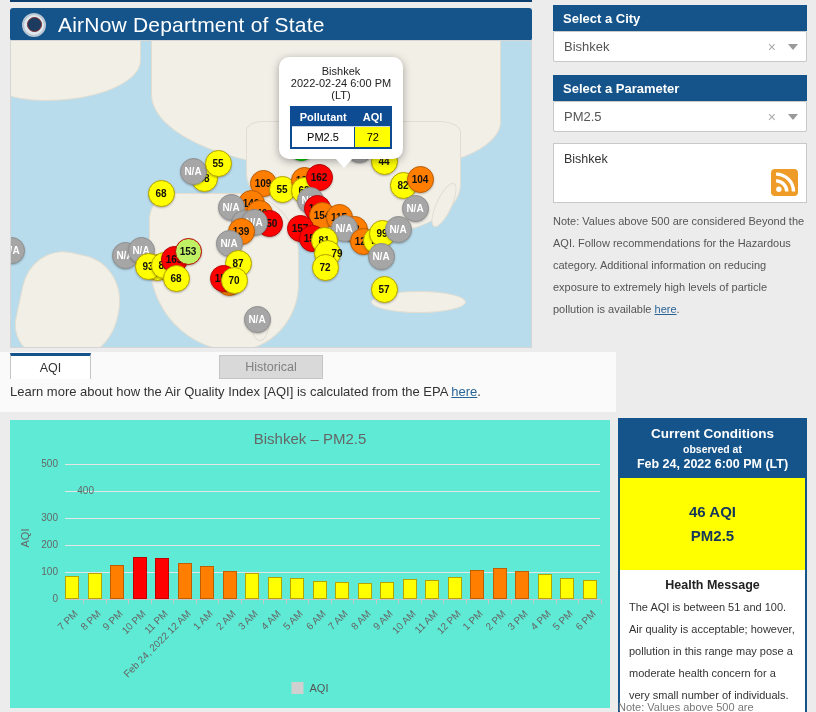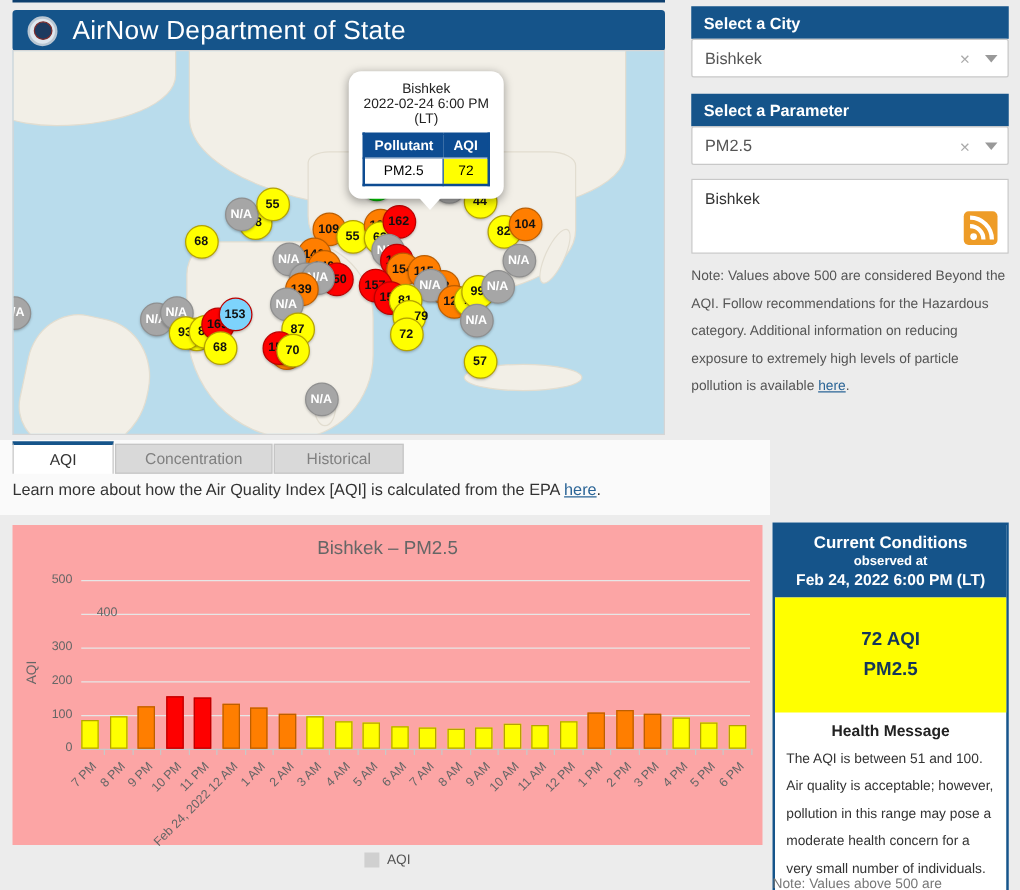--- a/index.html
+++ b/index.html
@@ -46,21 +46,21 @@
   a.lnk { color:#2a6496; text-decoration:underline; }
 
   
   #tabband { position:absolute; left:0; top:352px; width:616px; height:60px; background:#fafafa; }
   .tab { position:absolute; top:3px; height:24px; display:flex; align-items:center; justify-content:center;
          font-size:12.5px; border:1px solid #c5c5c5; background:#d9d9d9; color:#808080; cursor:pointer; }
   .tab.active { background:#fff; color:#333; border-top:3px solid #15548a; border-bottom:none; height:26px; top:1px; }
   #learnmore { position:absolute; left:10px; top:384px; font-size:13px; color:#333;text-align:center; }
 
   
-  #chartpanel { position:absolute; left:10px; top:420px; width:600px; height:256px; background:#fca5a5; }
+  #chartpanel { position:absolute; left:10px; top:420px; width:600px; height:288px; background:#5eead4; }
   #charttitle { text-align:center; font-size:15px; color:#666; padding-top:10px; }
   #plot { position:absolute; left:0; top:0; width:600px; height:288px; }
   .grid { position:absolute; height:1px; background:#e6e6e6; }
   .ytick { position:absolute; left:0; width:48px; text-align:right; font-size:10px; color:#666; }
   .bar { position:absolute; width:14px; border:1px solid; }
   .xaxis { position:absolute; height:1px; background:#c8c8c8; }
   .xtick { position:absolute; width:1px; height:5px; background:#c8c8c8; }
   .xlab { position:absolute; width:110px; text-align:right; font-size:10px; color:#666; white-space:nowrap;
           transform:rotate(-45deg); transform-origin:100% 0; }
   #ylabel { position:absolute; left:6px; top:112px; font-size:11px; color:#666; transform:rotate(-90deg); }
@@ -110,21 +110,21 @@
         <div class="mkr" style="left: 136.5px; top: 138.5px; background: rgb(255, 255, 0); border-color: rgb(181, 163, 0); color: rgb(17, 17, 17);">68</div>
         <div class="mkr" style="left: 179.5px; top: 123.5px; background: rgb(255, 255, 0); border-color: rgb(181, 163, 0); color: rgb(17, 17, 17);">58</div>
         <div class="mkr" style="left: 168.5px; top: 116.5px; background: rgb(166, 166, 166); border-color: rgb(143, 143, 143); color: rgb(255, 255, 255);">N/A</div>
         <div class="mkr" style="left: 193.5px; top: 108.5px; background: rgb(255, 255, 0); border-color: rgb(181, 163, 0); color: rgb(17, 17, 17);">55</div>
         <div class="mkr" style="left: 100.5px; top: 200.5px; background: rgb(166, 166, 166); border-color: rgb(143, 143, 143); color: rgb(255, 255, 255);">N/A</div>
         <div class="mkr" style="left: 116.5px; top: 195.5px; background: rgb(166, 166, 166); border-color: rgb(143, 143, 143); color: rgb(255, 255, 255);">N/A</div>
         <div class="mkr" style="left: 132.5px; top: 212.5px; background: rgb(255, 255, 0); border-color: rgb(181, 163, 0); color: rgb(17, 17, 17);">98</div>
         <div class="mkr" style="left: 123.5px; top: 211.5px; background: rgb(255, 255, 0); border-color: rgb(181, 163, 0); color: rgb(17, 17, 17);">93</div>
         <div class="mkr" style="left: 139.5px; top: 210.5px; background: rgb(255, 255, 0); border-color: rgb(181, 163, 0); color: rgb(17, 17, 17);">82</div>
         <div class="mkr" style="left: 149.5px; top: 204.5px; background: rgb(254, 0, 0); border-color: rgb(188, 0, 0); color: rgb(17, 17, 17);">169</div>
-        <div class="mkr" style="left: 163.5px; top: 196.5px; background: #7dd3fc; border-color: rgb(188, 0, 0); color: rgb(17, 17, 17);">153</div>
+        <div class="mkr" style="left: 163.5px; top: 196.5px; background: #bef264; border-color: rgb(188, 0, 0); color: rgb(17, 17, 17);">153</div>
         <div class="mkr" style="left: 151.5px; top: 223.5px; background: rgb(255, 255, 0); border-color: rgb(181, 163, 0); color: rgb(17, 17, 17);">68</div>
         <div class="mkr" style="left: 238.5px; top: 128.5px; background: rgb(255, 126, 0); border-color: rgb(189, 94, 0); color: rgb(17, 17, 17);">109</div>
         <div class="mkr" style="left: 257.5px; top: 134.5px; background: rgb(255, 255, 0); border-color: rgb(181, 163, 0); color: rgb(17, 17, 17);">55</div>
         <div class="mkr" style="left: 279.5px; top: 125.5px; background: rgb(255, 126, 0); border-color: rgb(189, 94, 0); color: rgb(17, 17, 17);">105</div>
         <div class="mkr" style="left: 279.5px; top: 135.5px; background: rgb(255, 255, 0); border-color: rgb(181, 163, 0); color: rgb(17, 17, 17);">63</div>
         <div class="mkr" style="left: 294.5px; top: 122.5px; background: rgb(254, 0, 0); border-color: rgb(188, 0, 0); color: rgb(17, 17, 17);">162</div>
         <div class="mkr" style="left: 285.5px; top: 145.5px; background: rgb(166, 166, 166); border-color: rgb(143, 143, 143); color: rgb(255, 255, 255);">N/A</div>
         <div class="mkr" style="left: 292.5px; top: 153.5px; background: rgb(254, 0, 0); border-color: rgb(188, 0, 0); color: rgb(17, 17, 17);">168</div>
         <div class="mkr" style="left: 226.5px; top: 148.5px; background: rgb(255, 126, 0); border-color: rgb(189, 94, 0); color: rgb(17, 17, 17);">146</div>
         <div class="mkr" style="left: 206.5px; top: 152.5px; background: rgb(166, 166, 166); border-color: rgb(143, 143, 143); color: rgb(255, 255, 255);">N/A</div>
@@ -208,23 +208,20 @@
         <path d="M4.5 4.5 a 15.5 15.5 0 0 1 15.5 15.5" stroke="#fff" stroke-width="3" fill="none"></path>
       </svg>
     </div>
   </div>
 
   <div id="sidenote"><span>Note: Values above 500 are considered Beyond the AQI. Follow recommendations for the Hazardous category. Additional information on reducing exposure to extremely high levels of particle pollution is available </span><a class="lnk" href="#">here</a><span>.</span></div>
 
   <div id="tabband">
     <div class="tab active" style="left:10px;width:81px;">
         <span>AQI</span>
-      </div>
-    <div class="tab" style="left:92px;width:126px;">
-        <span>Concentration</span>
       </div>
     <div class="tab" style="left:219px;width:104px;">
         <span>Historical</span>
       </div>
   </div>
 
   <div id="learnmore"><span>Learn more about how the Air Quality Index [AQI] is calculated from the EPA </span><a class="lnk" href="#">here</a><span>.</span></div>
 
   <div id="chartpanel">
     <div id="charttitle">Bishkek – PM2.5</div>
@@ -321,21 +318,21 @@
       </div>
   </div>
 
   <div id="current">
     <div id="cc-head">
       <div class="l1">Current Conditions</div>
       <div class="l2">observed at</div>
       <div class="l3">Feb 24, 2022 6:00 PM (LT)</div>
     </div>
     <div id="cc-aqi">
-      <div>72 AQI</div>
+      <div>46 AQI</div>
       <div>PM2.5</div>
     </div>
     <div id="cc-health">
       <div class="ht">Health Message</div>
       <div class="hb">The AQI is between 51 and 100. Air quality is acceptable; however, pollution in this range may pose a moderate health concern for a very small number of individuals. People who are unusually sensitive to ozone or particle pollution may experience respiratory symptoms.</div>
     </div>
   </div>
 
   <div id="footnote">Note: Values above 500 are considered Beyond the AQI. Follow recommendations for the Hazardous category.</div>
 

